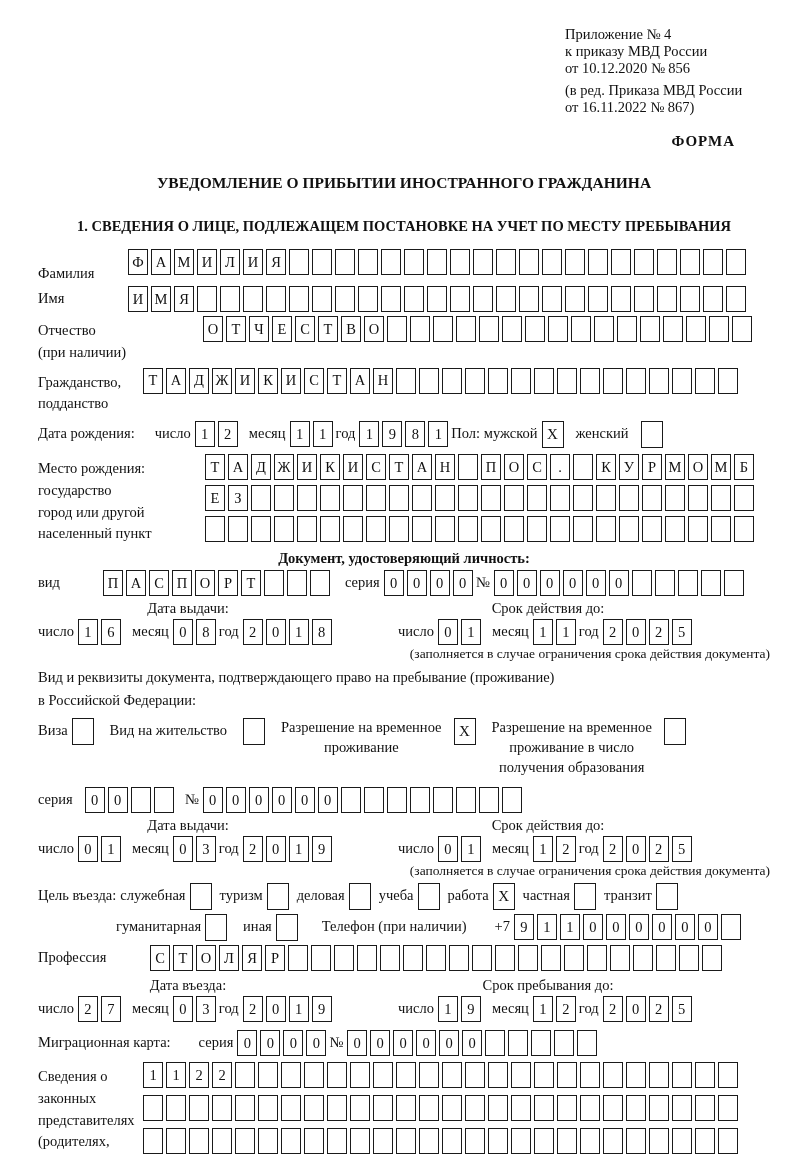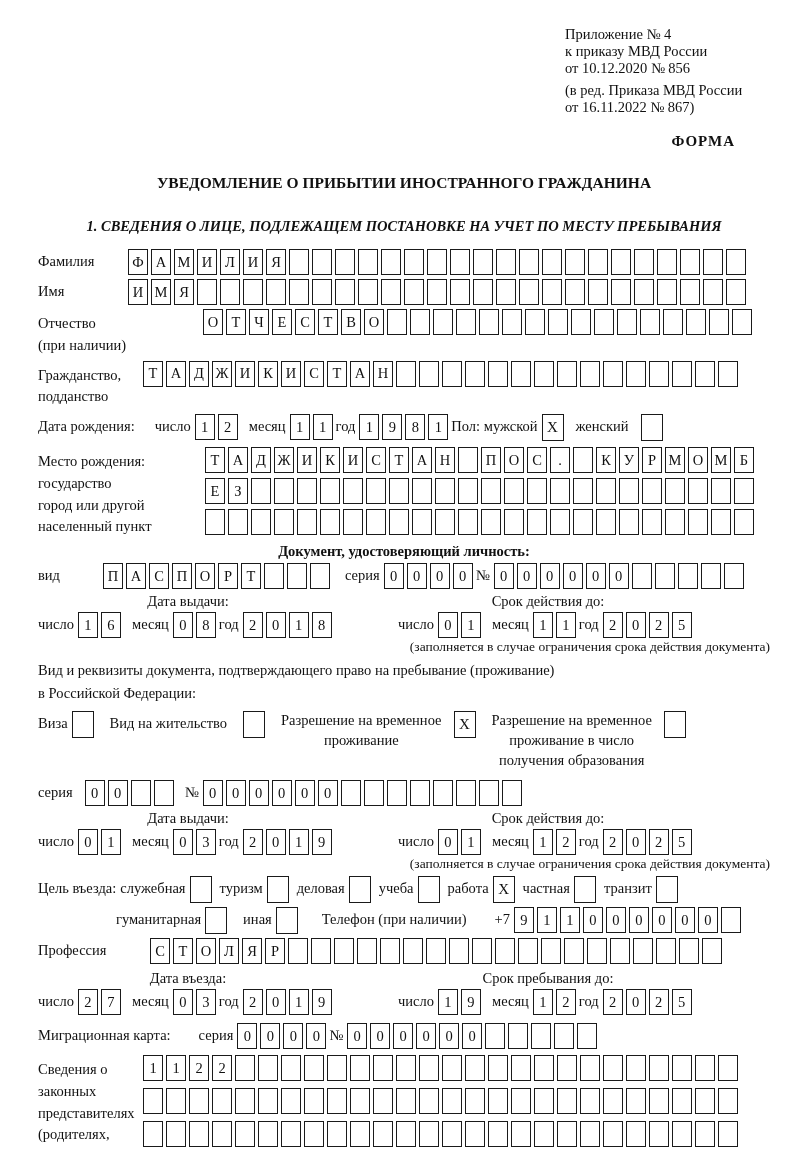--- a/index.html
+++ b/index.html
@@ -7,21 +7,21 @@
     width:800px; height:1163px; margin:0 auto; background:#ffffff;
     box-sizing:border-box; padding:26px 30px 4px 38px;
     font-family:"Liberation Serif", serif; color:#111; font-size:14.5px;
     position:relative; overflow:hidden;
   }
   .appendix { margin-left:527px; line-height:1.18; }
   .appendix .gap { height:5px; }
   .forma { text-align:right; font-weight:bold; letter-spacing:1px; margin:16px 35px 0 0; font-size:15px; }
   .title { text-align:center; font-weight:bold; font-size:15.5px; margin-top:22px; line-height:1.45; }
   .title-blank { display:inline-block; width:52px; border-bottom:2px solid #222; height:14px; margin-left:14px; }
-  .sec-heading { text-align:center; font-weight:bold; font-size:14.5px; margin-top:24px; margin-bottom:14px;font-style:italic; }
+  .sec-heading { text-align:center; font-weight:bold; font-size:14.5px; margin-top:24px; margin-bottom:14px; }
 
   .boxes { display:inline-flex; flex-wrap:nowrap; }
   .box {
     display:inline-flex; align-items:center; justify-content:center; flex:none;
     width:20px; height:26px; border:1.6px solid #1a1a1a; margin-right:3px;
     box-sizing:border-box; font-size:14.5px; background:#fff;
   }
   .cbox {
     display:inline-flex; align-items:center; justify-content:center; flex:none;
     width:22px; height:27px; border:1.6px solid #1a1a1a; box-sizing:border-box; font-size:15px;
@@ -59,21 +59,21 @@
 
   <div class="forma">ФОРМА</div>
 
   <div class="title">
     <div>УВЕДОМЛЕНИЕ О ПРИБЫТИИ ИНОСТРАННОГО ГРАЖДАНИНА</div>
   </div>
 
   <div class="sec-heading">1. СВЕДЕНИЯ О ЛИЦЕ, ПОДЛЕЖАЩЕМ ПОСТАНОВКЕ НА УЧЕТ ПО МЕСТУ ПРЕБЫВАНИЯ</div>
 
   <div class="frow">
-    <span class="flabel" style="width:90px;">Фамилия</span>
+    <span class="flabel" style="width:90px;margin-top:12px;">Фамилия</span>
     <span class="boxes">
         <span class="box">Ф</span>
         <span class="box">А</span>
         <span class="box">М</span>
         <span class="box">И</span>
         <span class="box">Л</span>
         <span class="box">И</span>
         <span class="box">Я</span>
         <span class="box"></span>
         <span class="box"></span>

